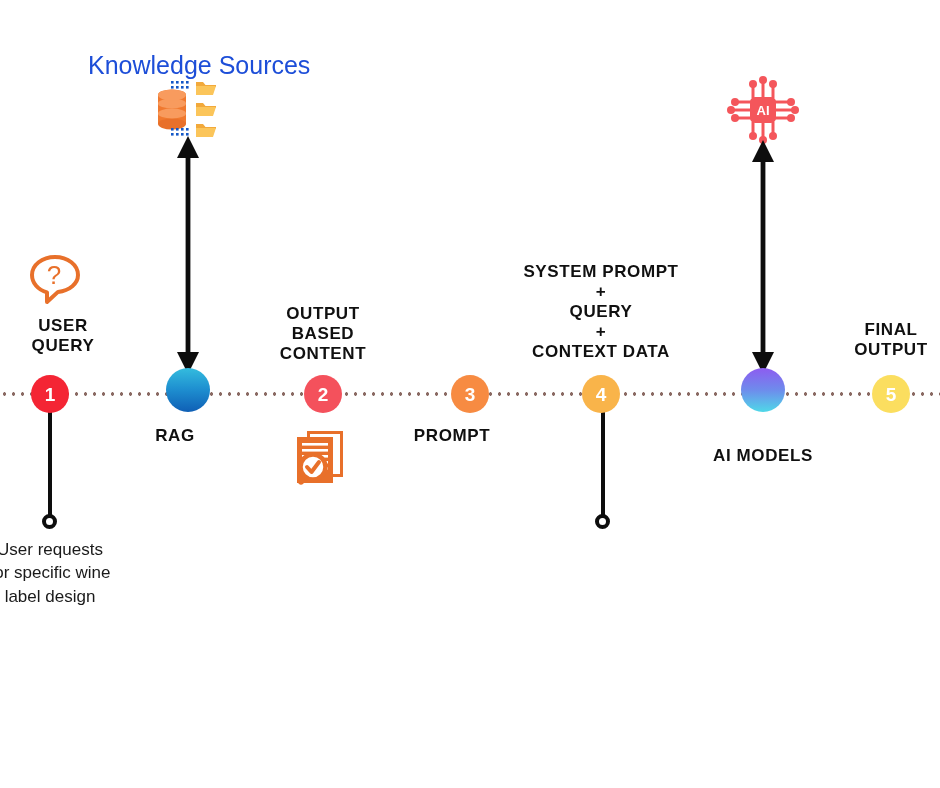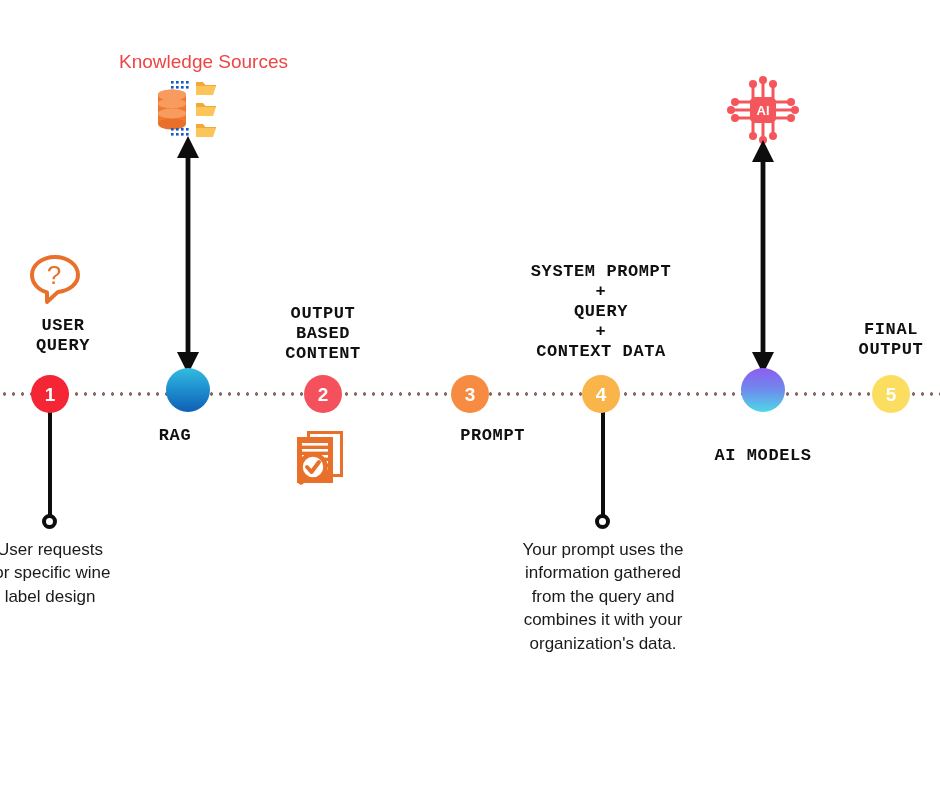--- a/index.html
+++ b/index.html
@@ -63,41 +63,41 @@
     width: 15px;
     height: 15px;
     border-radius: 50%;
     border: 4px solid #0d0d0d;
     background: #ffffff;
     box-sizing: border-box;
   }
 
   
   .cap-label {
-    font-family: Liberation Mono, monospace;
+    font-family: Liberation Sans, sans-serif;
     font-weight: bold;
     font-size: 17px;
     letter-spacing: 0.6px;
     color: #101010;
     text-align: center;
     line-height: 1.18;
     white-space: pre-line;
   }
   .body-text {
     font-family: "Liberation Sans", sans-serif;
     font-size: 17px;
     color: #1a1a1a;
     text-align: center;
     line-height: 1.38;
     white-space: pre-line;
   }
   .section-title {
     font-family: "Liberation Sans", sans-serif;
-    font-size: 19px;
-    color: #ef4444;
+    font-size: 25px;
+    color: #1d4ed8;
     text-align: right;
     white-space: nowrap;
   }
 </style>
 </head>
 <body>
 
 <div id="canvas">
 
   <div class="abs section-title" style="left:88px; top:51px; width:200px;">Knowledge Sources</div>
@@ -217,21 +217,21 @@
 
   <div class="abs cap-label" style="left:8px; top:316px; width:110px;">USER
 QUERY</div>
 
   <div class="abs cap-label" style="left:125px; top:426px; width:100px;">RAG</div>
 
   <div class="abs cap-label" style="left:248px; top:304px; width:150px;">OUTPUT
 BASED
 CONTENT</div>
 
-  <div class="abs cap-label" style="left:405px; top:426px; width:120px;text-align:right;">PROMPT</div>
+  <div class="abs cap-label" style="left:392px; top:426px; width:120px;">PROMPT</div>
 
   <div class="abs cap-label" style="left:491px; top:262px; width:220px;">SYSTEM PROMPT
 +
 QUERY
 +
 CONTEXT DATA</div>
 
   <div class="abs cap-label" style="left:683px; top:446px; width:160px;text-align:center;">AI MODELS</div>
 
   <div class="abs cap-label" style="left:831px; top:320px; width:120px;">FINAL
@@ -285,19 +285,14 @@
   </div>
 
   <div class="abs sphere" style="left:166px; top:368px; background:linear-gradient(180deg,#34BCDE 0%,#1E8FD0 48%,#0F5FB5 100%);"></div>
 
   <div class="abs sphere" style="left:741px; top:368px; background:linear-gradient(180deg,#8D5CF0 0%,#6E8CEC 50%,#4FD8E8 100%);"></div>
 
   <div class="abs body-text" style="left:-25px; top:538px; width:150px;">User requests
 for specific wine
 label design</div>
 
-  <div class="abs body-text" style="left:498px; top:538px; width:210px;">Your prompt uses the
-information gathered
-from the query and
-combines it with your
-organization's data.</div>
 
 </div>
 
 </body></html>

